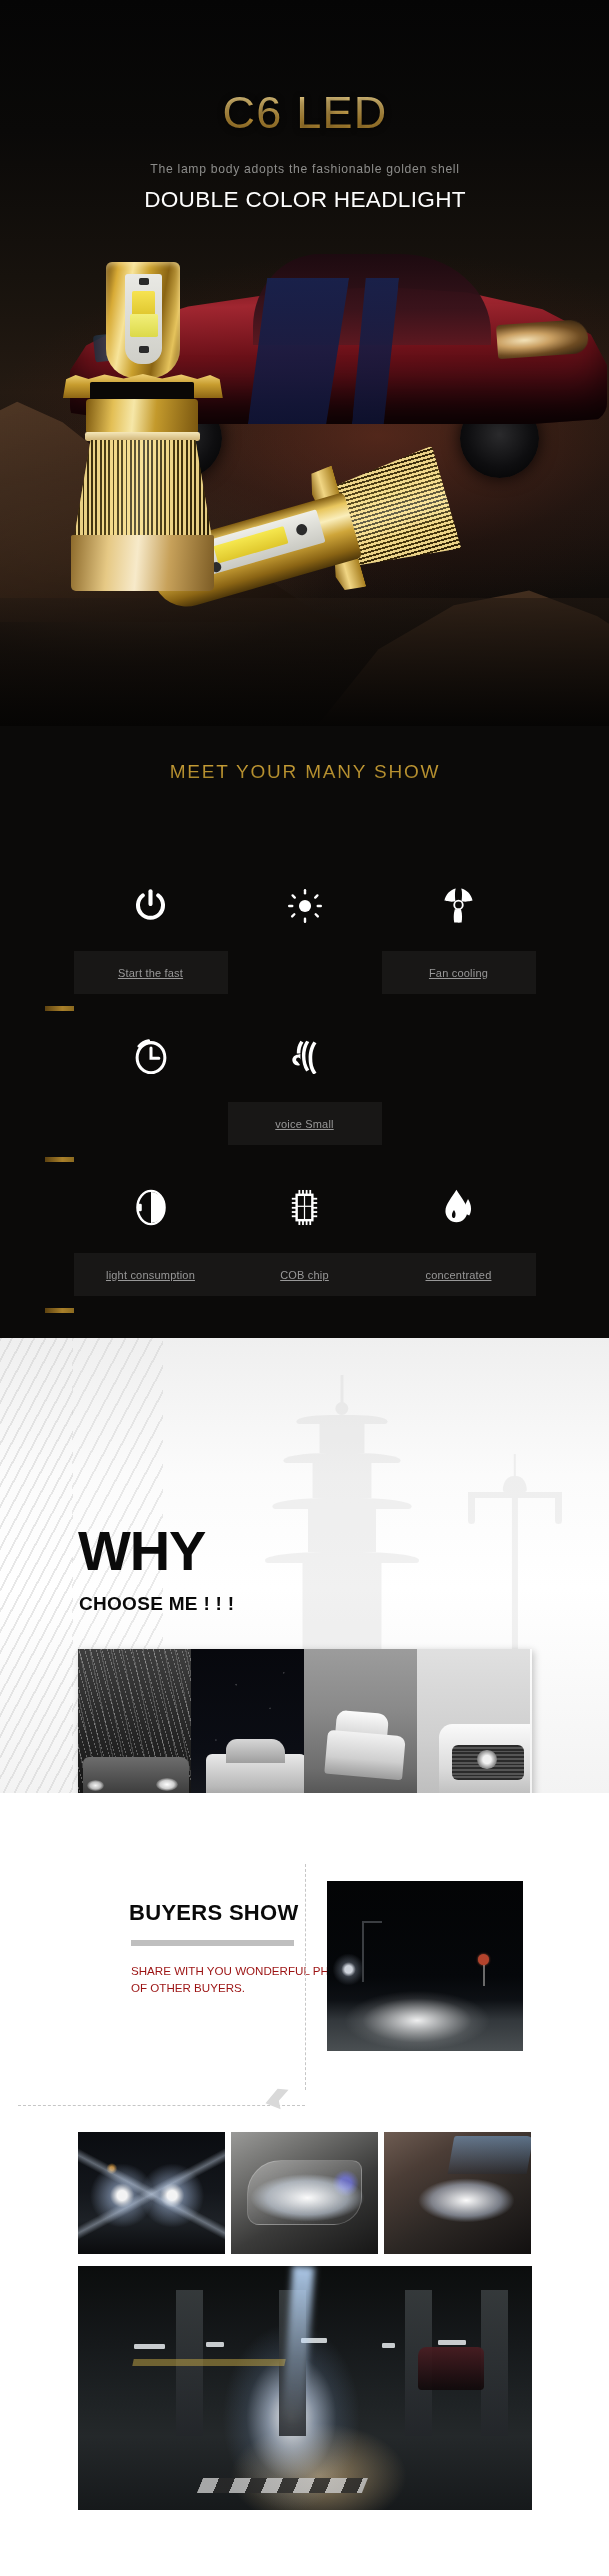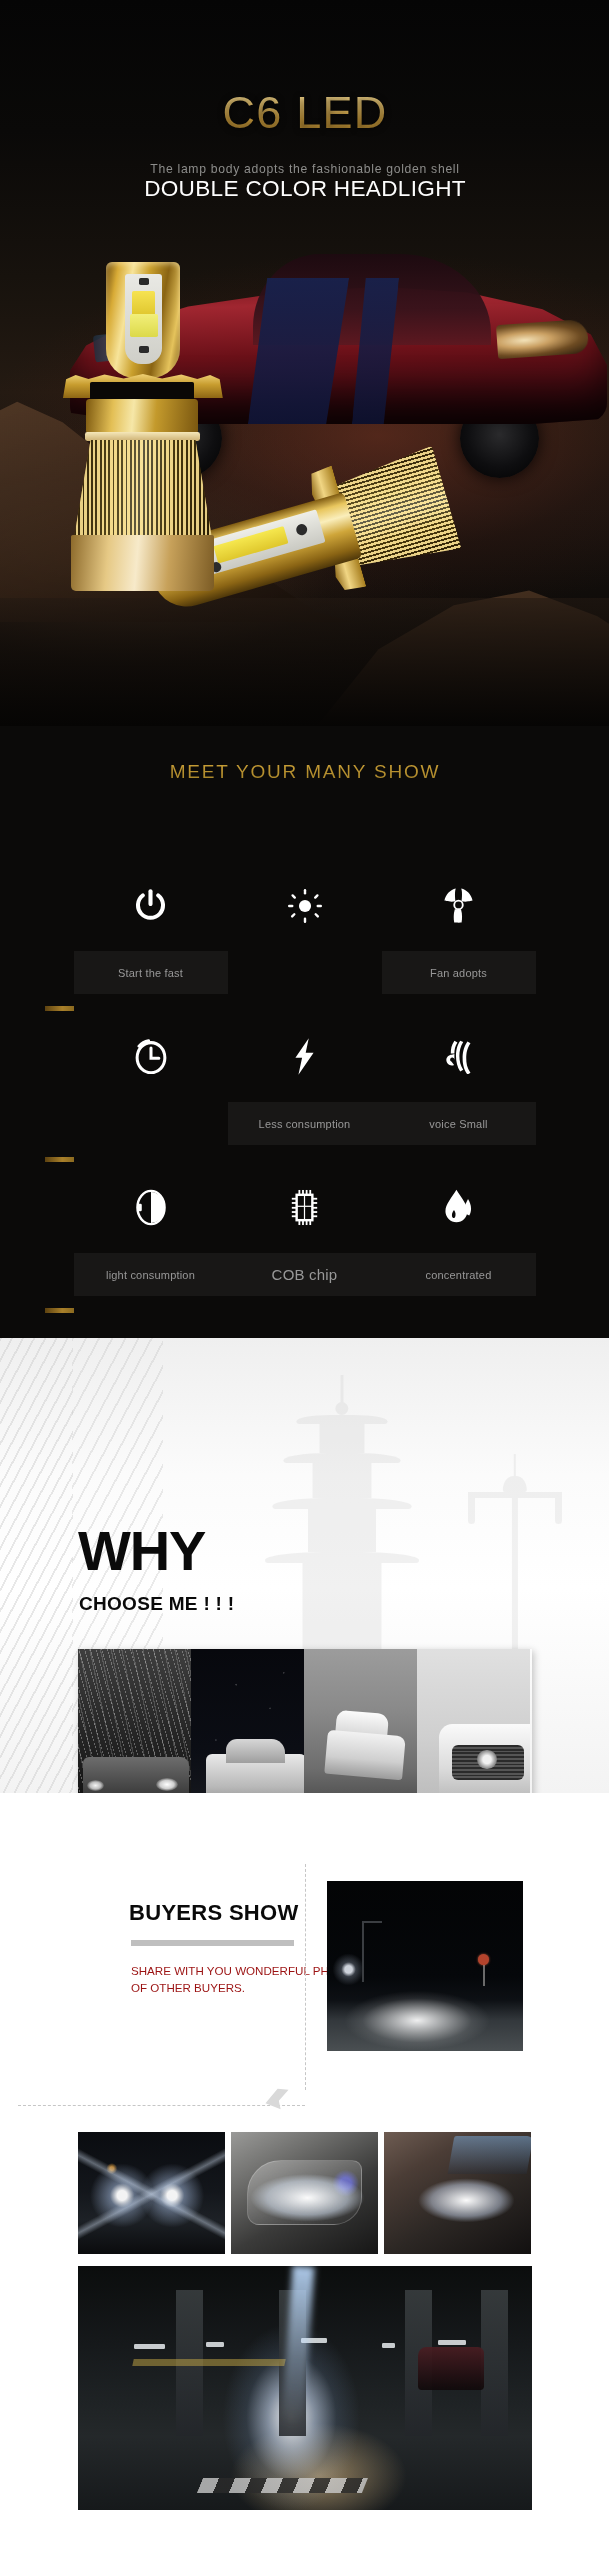--- a/index.html
+++ b/index.html
@@ -155,21 +155,21 @@
   .b2-screw-b { position:absolute; left:59px; top:61px; width:9.8px; height:9.8px; background:#2b2b2b; border-radius:50%; }
 
   .hero-text { position:absolute; left:0; top:0; width:610px; text-align:center; z-index:5; }
   .hero-title {
     margin-top:87px; font-size:45px; letter-spacing:1.2px; font-weight:400;
     background:linear-gradient(180deg,#f7e3a6 0%, #e8c572 30%, #c89a3c 62%, #9d7527 100%);
     -webkit-background-clip:text; background-clip:text; color:transparent;
     text-shadow:0 1.2px 6.1px rgba(0,0,0,.55);
   }
   .hero-sub { margin-top:23px; font-size:12.2px; letter-spacing:0.7px; color:#8d8d8b; font-weight:400; }
-  .hero-sub2 { font-size:22.6px; letter-spacing:0.3px; color:#fdfdfd; font-weight:400; }
+  .hero-sub2 { margin-top:11px; font-size:22.6px; letter-spacing:0.3px; color:#fdfdfd; font-weight:400; }
 
   
   .features { position:relative; width:610px; height:612px; background:#0b0a09; overflow:hidden; }
   .features-inner { position:relative; width:610px; }
   .features-title {
     text-align:center; padding-top:35px; font-size:19px; letter-spacing:1.8px; font-weight:400;
     background:linear-gradient(180deg,#f0d391 0%, #e0bb60 35%, #c39a34 70%, #a07f27 100%);
     -webkit-background-clip:text; background-clip:text; color:transparent;
   }
   .grid { position:relative; width:463px; margin:77px auto 0; }
@@ -180,23 +180,23 @@
   }
   .cell:not(:first-child)::before {
     content:""; position:absolute; left:0; top:0; width:0.6px; height:151px;
     background:linear-gradient(180deg, rgba(255,255,255,.14), rgba(255,255,255,.05));
   }
   .cell-icon { height:91px; display:flex; align-items:center; justify-content:center; }
   .cell-icon svg { fill:#ffffff; display:block; }
   .cell-label {
     width:100%; height:43px; display:flex; align-items:center; justify-content:center;
     background:rgba(255,255,255,.055);
-    color:#989898; font-size:11px; letter-spacing:0.2px;
-  }
-  .cell-label.small { font-size:15px; }
+    color:#989898; font-size:11px; letter-spacing:0.2px;text-decoration:underline;
+  }
+  .cell-label.small { font-size:11px; }
   .row-accent {
     position:absolute; left:-29px; bottom:0; width:29px; height:4.9px;
     background:linear-gradient(90deg,#5d4210,#a9802a 60%, #8b6a20);
   }
 
   
   .why { position:relative; width:610px; height:455px; background:#f7f7f7; overflow:hidden; }
   .why-bg {
     position:absolute; inset:0;
     background:
@@ -463,45 +463,37 @@
 
         <div class="cell">
           <div class="cell-icon">
             <svg width="33" height="37" viewBox="0 0 54 60">
                 <path d="M22.5 2C14 4 6 11 4 22c0 0 10 3 18 1 0 0-2-14 .5-21z"></path>
                 <path d="M31.5 2C40 4 48 11 50 22c0 0-10 3-18 1 0 0 2-14-.5-21z"></path>
                 <path d="M21 36c-2.5 7-2 16-1 22 0 0 9 .5 12 0 1-6 1.5-15-1-22z"></path>
                 <circle cx="27" cy="29" r="7" fill="none" stroke="#fff" stroke-width="3"></circle>
               </svg>
           </div>
-          <div class="cell-label">Fan adopts</div>
+          <div class="cell-label">Fan cooling</div>
         </div>
       </div>
 
       <div class="grid-row">
         <div class="row-accent"></div>
 
         <div class="cell">
           <div class="cell-icon">
             <svg width="34" height="35" viewBox="0 0 56 58">
                 <ellipse cx="28" cy="31" rx="23" ry="25" fill="none" stroke="#fff" stroke-width="5"></ellipse>
                 <path d="M28 15v17h13" fill="none" stroke="#fff" stroke-width="5" stroke-linecap="round"></path>
                 <path d="M8 12a30 30 0 0 1 16-9" fill="none" stroke="#fff" stroke-width="5" stroke-linecap="round"></path>
               </svg>
           </div>
         </div>
 
-        <div class="cell">
-          <div class="cell-icon">
-            <svg width="23" height="37" viewBox="0 0 38 60">
-                <path d="M26 0 4 32h11L9 60 34 24H21z"></path>
-              </svg>
-          </div>
-          <div class="cell-label">Less consumption</div>
-        </div>
 
         <div class="cell">
           <div class="cell-icon">
             <svg width="32" height="35" viewBox="0 0 52 58">
                 <path d="M14 26c-5 0-9 4-9 9s4 9 9 9c1.4 0 2.7-.3 3.8-.9l-4-5.2a3.6 3.6 0 1 1 4.6-3.4V25z"></path>
                 <path d="M18.4 3c-5 7-6 14-6 21h6c0-6 1-12 5-18z"></path>
                 <path d="M28 3c-6 9-7 18-7 25 0 9 2 18 7 26l5-3c-4.5-7-6.4-15-6.4-23s1.9-16 6.4-23z"></path>
                 <path d="M40 4c-7 10-8 20-8 28s1.4 18 8 27l5-3c-6-8-7-16-7-24s1-16 7-25z"></path>
               </svg>
           </div>

